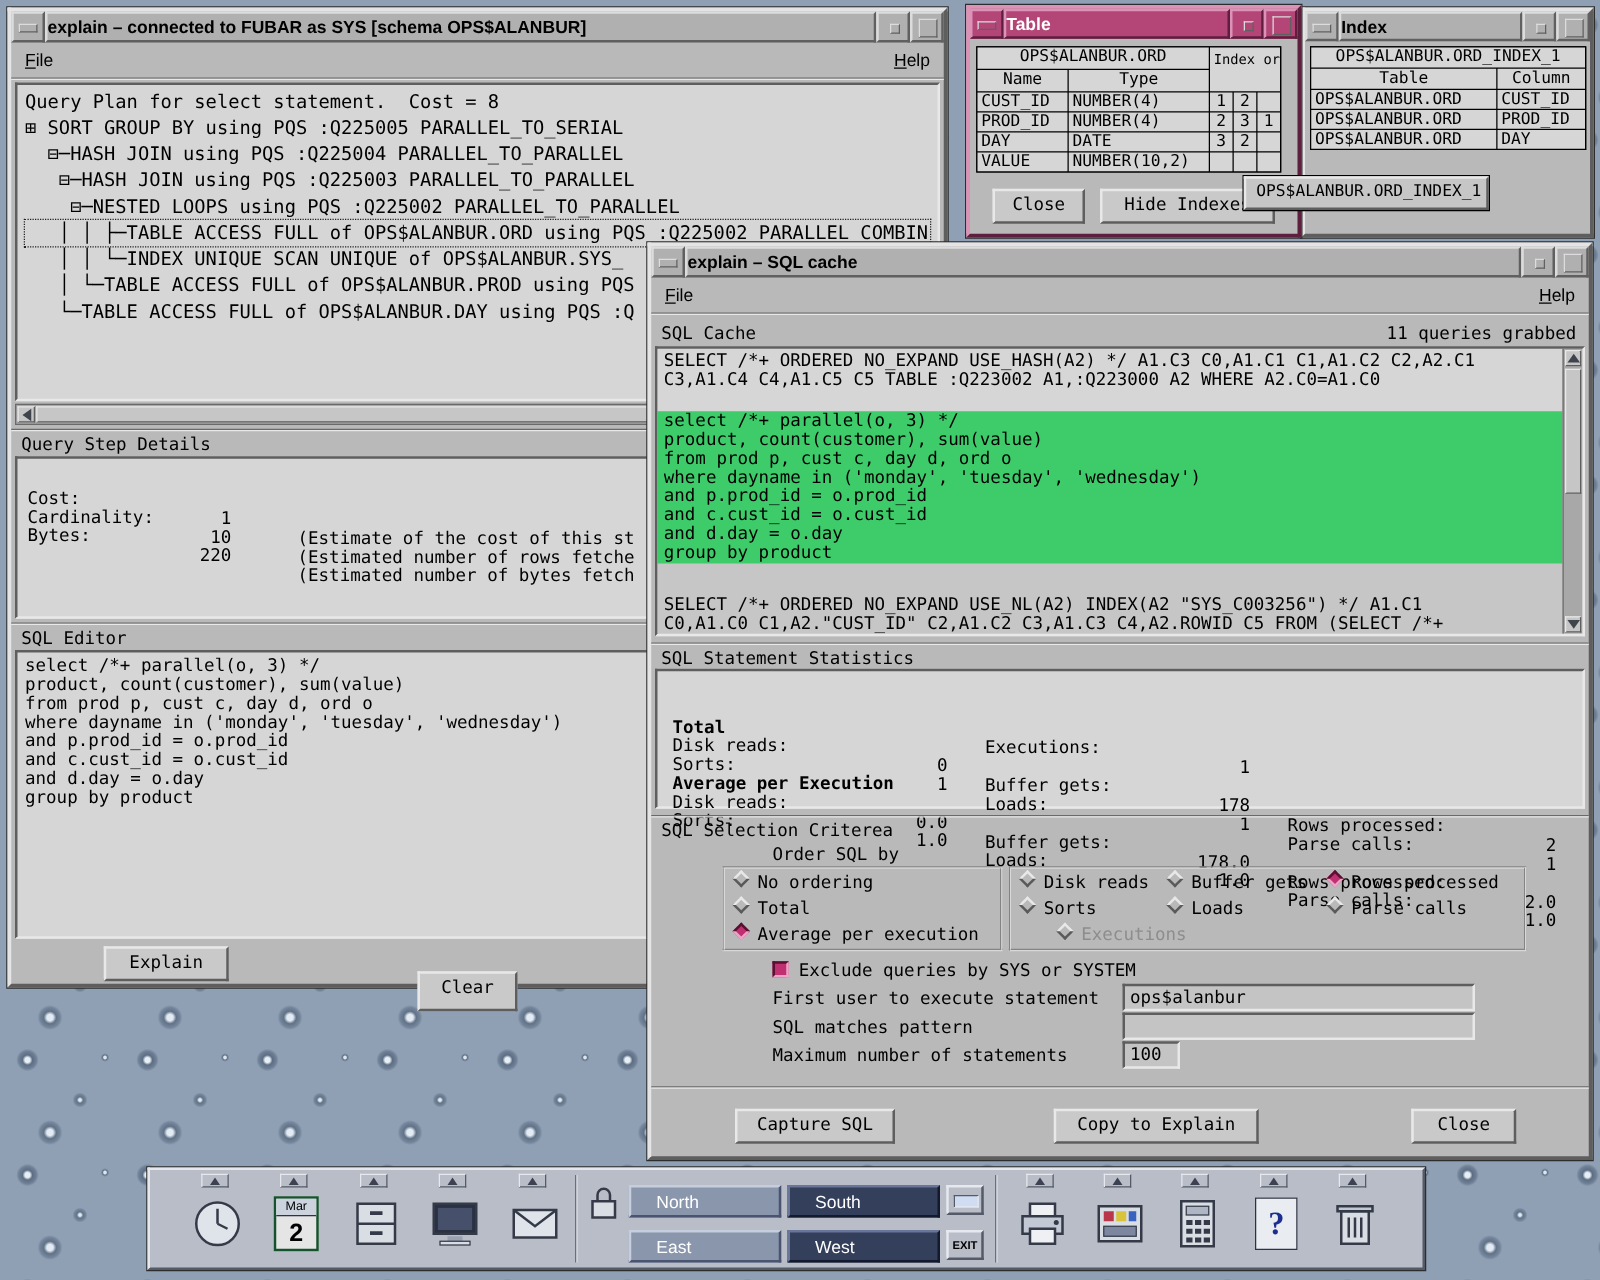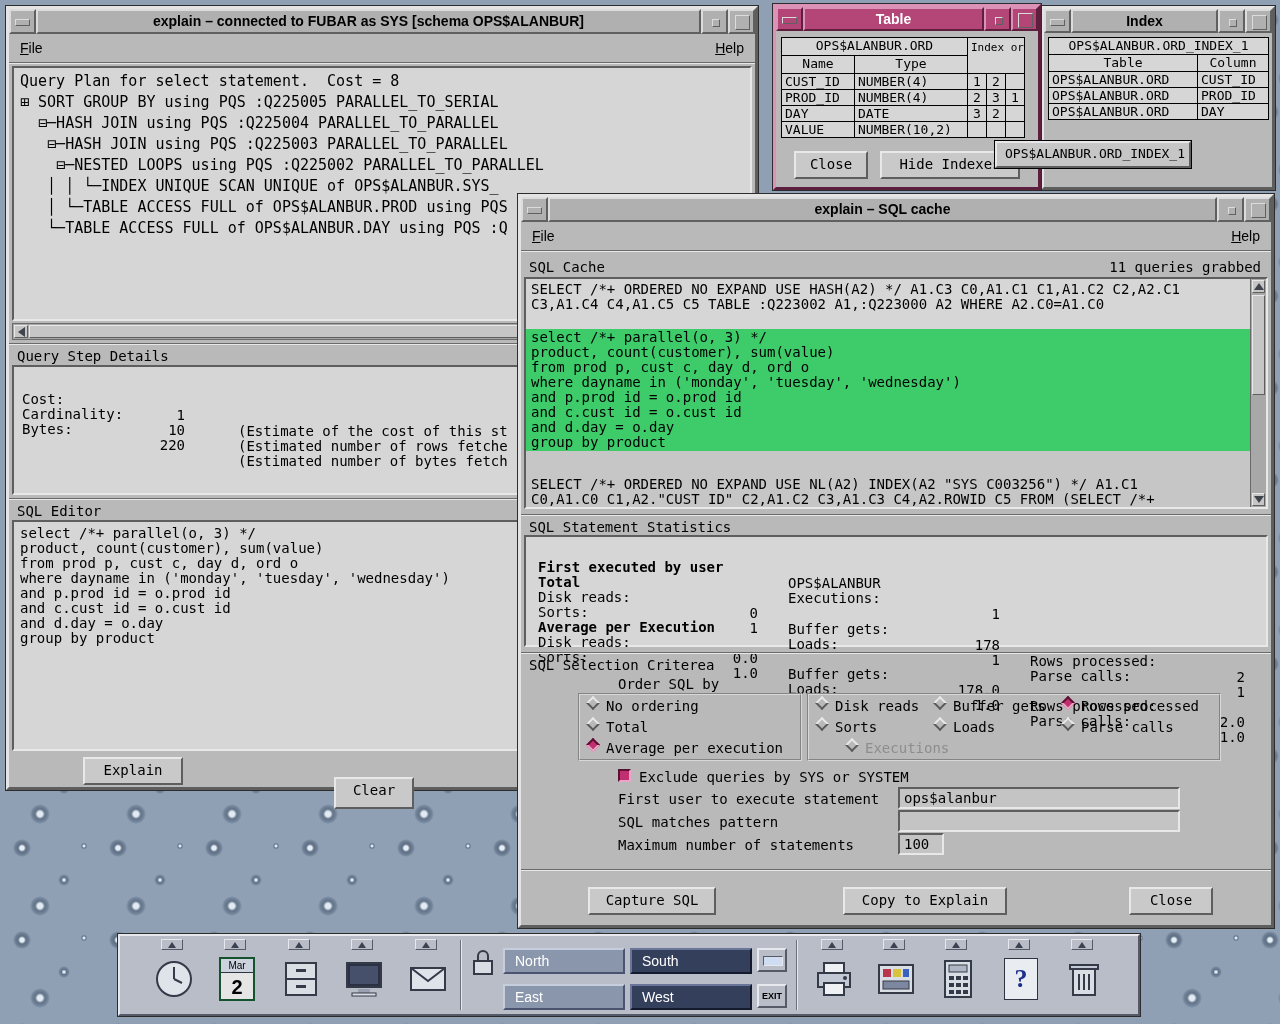--- a/index.html
+++ b/index.html
@@ -16,21 +16,21 @@
   background-size:96px 92px;
 }
 
 .win{position:absolute;background:#b9b9b9;border:3px solid;border-color:#e4e4e4 #5e5e5e #5e5e5e #e4e4e4;box-shadow:0 0 0 1px #2d2d2d}
 .win.pink{border-color:#dc92b6 #5e1e3e #5e1e3e #dc92b6}
 .tbar{position:absolute;left:0;top:0;right:0;height:25px;display:flex}
 .tseg{background:#b0b0b0;border:2px solid;border-color:#dcdcdc #606060 #606060 #dcdcdc;position:relative}
 .pinkbar .tseg{background:#b34677;border-color:#dc92b6 #5e1e3e #5e1e3e #dc92b6;color:#fff}
 .tmenu{width:27px}
 .tmenu::after{content:"";position:absolute;left:4px;right:4px;top:8px;height:5px;border:1px solid;border-color:#dcdcdc #606060 #606060 #dcdcdc;background:inherit}
-.ttitle{flex:1;text-align:center;font-weight:bold;font-size:14px;line-height:20px;font-family:"Liberation Sans",sans-serif;white-space:nowrap;overflow:hidden}
+.ttitle{flex:1;font-weight:bold;font-size:14px;line-height:20px;font-family:"Liberation Sans",sans-serif;white-space:nowrap;overflow:hidden}
 .tmin{width:27px}
 .tmin::after{content:"";position:absolute;left:9px;top:8px;width:6px;height:6px;border:1px solid;border-color:#dcdcdc #606060 #606060 #dcdcdc}
 .tmax{width:27px}
 .tmax::after{content:"";position:absolute;left:5px;top:4px;width:13px;height:13px;border:1px solid;border-color:#dcdcdc #606060 #606060 #dcdcdc}
 .tbar-sm{height:24px}
 .menubar{position:absolute;left:0;right:0;top:25px;height:28px;font-family:"Liberation Sans",sans-serif;font-size:14px}
 .menu-item{position:absolute;top:4px;padding:2px 7px}
 .menu-item::first-letter{text-decoration:underline}
 .groove{position:absolute;left:0;right:0;height:2px;border-top:1px solid #6a6a6a;border-bottom:1px solid #e8e8e8}
 .sunken{border:2px solid;border-color:#5e5e5e #e8e8e8 #e8e8e8 #5e5e5e;background:#d6d6d6}
@@ -75,21 +75,21 @@
 .cl-top{position:absolute;left:0;top:0;right:16px;height:50px;padding:3px 5px 0;background:#d6d6d6}
 .cl-green{position:absolute;left:0;top:50px;right:16px;height:122px;padding:1px 5px 0;background:#3ecb6a}
 .cl-lower{position:absolute;left:0;top:172px;right:16px;bottom:0;background:#c6c6c6;padding:26px 5px 0}
 .vsb{position:absolute;top:0;right:0;bottom:0;width:16px;background:#a8a8a8;border-left:1px solid #6a6a6a}
 
 .fpanel{position:absolute;background:#b9bdc7;border:2px solid;border-color:#e6e8ee #545a68 #545a68 #e6e8ee;box-shadow:0 0 0 1px #2d2d2d}
 .chev{position:absolute;top:3px;width:22px;height:11px;background:#b9bdc7;border:1px solid;border-color:#e6e8ee #545a68 #545a68 #e6e8ee}
 .chev::after{content:"";position:absolute;left:6px;top:2px;border-left:4px solid transparent;border-right:4px solid transparent;border-bottom:6px solid #3c4252}
 .icon-slot{position:absolute;top:14px;width:52px;height:58px;display:flex;align-items:center;justify-content:center}
 .vsep{position:absolute;top:4px;bottom:4px;width:2px;border-left:1px solid #6a6f7c;border-right:1px solid #e6e8ee}
-.ws-btn{position:absolute;width:122px;height:26px;color:#fff;font-family:"Liberation Sans",sans-serif;font-size:14px;line-height:22px;padding-left:10px;border:2px solid;white-space:nowrap}
+.ws-btn{position:absolute;width:122px;height:26px;color:#fff;font-family:"Liberation Sans",sans-serif;font-size:14px;line-height:22px;padding-left:20px;border:2px solid;white-space:nowrap}
 .ws-dark{background:#343f5c;border-color:#6a759a #141a2e #141a2e #6a759a}
 .ws-light{background:#8a96ac;border-color:#c6cedd #4a5470 #4a5470 #c6cedd}
 .cal{width:36px;height:44px;background:#e5e5e5;border:2px solid #14532d}
 .cal-m{height:14px;background:#cdd3de;font:10px/13px "Liberation Sans",sans-serif;text-align:center;border-bottom:1px solid #2e3340}
 .cal-d{font:bold 20px/28px "Liberation Sans",sans-serif;text-align:center}
 .busy{position:absolute;width:30px;height:24px;background:#b9bdc7;border:2px solid;border-color:#e6e8ee #545a68 #545a68 #e6e8ee}
 .busy::after{content:"";position:absolute;left:4px;top:6px;width:18px;height:8px;background:#cfdcf2;border:1px solid;border-color:#545a68 #e6e8ee #e6e8ee #545a68}
 .exit-btn{position:absolute;width:30px;height:24px;background:#b9bdc7;border:2px solid;border-color:#e6e8ee #545a68 #545a68 #e6e8ee;font:bold 9px/20px "Liberation Sans",sans-serif;text-align:center}
 .helpbook{width:34px;height:42px;background:#e9ecf1;border:1px solid #2e3340;text-align:center;font:bold 26px/40px "Liberation Serif",serif;color:#1c2f8e}
 .dd{position:absolute;background:#c6c6c6;border:2px solid;border-color:#e8e8e8 #5e5e5e #5e5e5e #e8e8e8;box-shadow:0 0 0 1px #000;font-size:13px;line-height:22px;padding:0 8px;white-space:nowrap}
@@ -109,20 +109,21 @@
     <div class="menu-item" style="right:4px">Help</div>
   </div>
   <div class="groove" style="top:53px"></div>
 
   <div class="sunken" style="position:absolute;left:3px;top:57px;width:740px;height:255px;padding:3px 6px;overflow:hidden">
     <div class="tree-line">Query Plan for select statement.  Cost = 8</div>
     <div class="tree-line">⊞ SORT GROUP BY using PQS :Q225005 PARALLEL_TO_SERIAL</div>
     <div class="tree-line">  ⊟─HASH JOIN using PQS :Q225004 PARALLEL_TO_PARALLEL</div>
     <div class="tree-line">   ⊟─HASH JOIN using PQS :Q225003 PARALLEL_TO_PARALLEL</div>
     <div class="tree-line">    ⊟─NESTED LOOPS using PQS :Q225002 PARALLEL_TO_PARALLEL</div>
+    <div class="tree-line selected">   │ │ ├─TABLE ACCESS FULL of OPS$ALANBUR.ORD using PQS :Q225002 PARALLEL_COMBIN</div>
     <div class="tree-line">   │ │ └─INDEX UNIQUE SCAN UNIQUE of OPS$ALANBUR.SYS_</div>
     <div class="tree-line">   │ └─TABLE ACCESS FULL of OPS$ALANBUR.PROD using PQS</div>
     <div class="tree-line">   └─TABLE ACCESS FULL of OPS$ALANBUR.DAY using PQS :Q</div>
   </div>
 
   <div style="position:absolute;left:3px;top:314px;width:740px;height:17px;background:#a8a8a8;border:1px solid #6a6a6a">
     <div class="sb-box" style="left:1px;top:1px;width:14px;height:13px">
         <div class="tri-l"></div>
       </div>
     <div class="sb-thumb" style="left:16px;top:1px;width:690px;height:13px"></div>
@@ -210,24 +211,20 @@
       <div class="sb-thumb" style="left:1px;top:16px;width:13px;height:100px"></div>
       <div class="sb-box" style="left:1px;bottom:1px;width:13px;height:13px">
           <div class="tri-d"></div>
         </div>
     </div>
   </div>
 
   <div class="groove" style="top:317px"></div>
   <div class="label" style="left:8px;top:322px">SQL Statement Statistics</div>
   <div class="sunken" style="position:absolute;left:3px;top:338px;width:744px;height:112px">
-    <div class="st-row" style="top:6px">
-      <b class="sl1">First executed by user</b>
-      <span class="sl2">OPS$ALANBUR</span>
-    </div>
     <div class="st-row" style="top:21px">
       <b class="sl1">Total</b>
       <span class="sl2">Executions:</span>
       <span class="sv2">1</span>
     </div>
     <div class="st-row" style="top:36px">
       <span class="sl1">Disk reads:</span>
       <span class="sv1">0</span>
       <span class="sl2">Buffer gets:</span>
       <span class="sv2">178</span>

